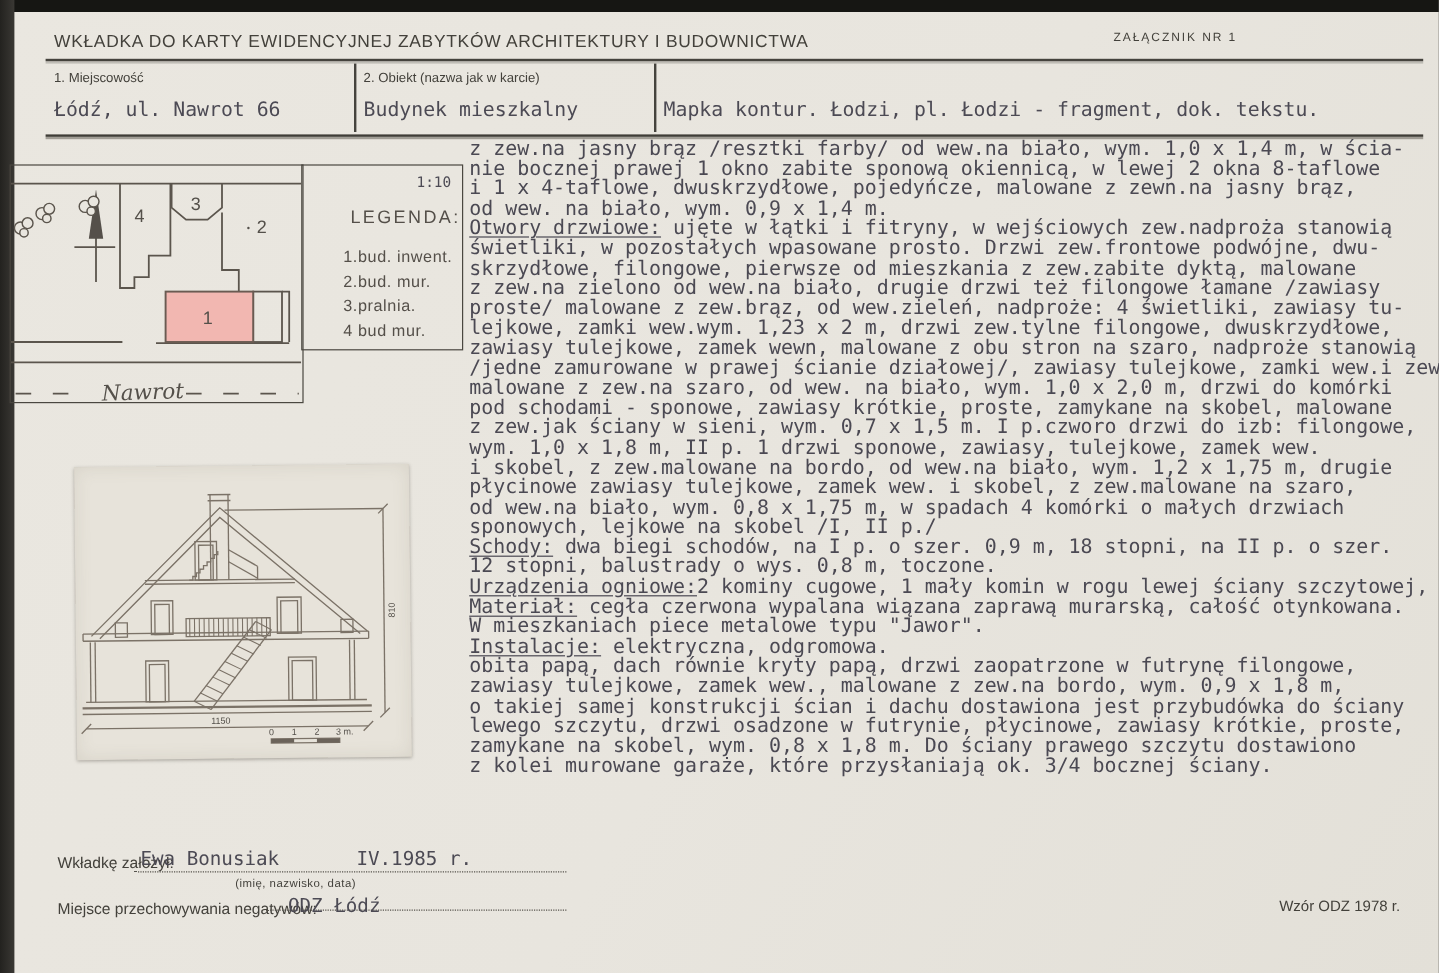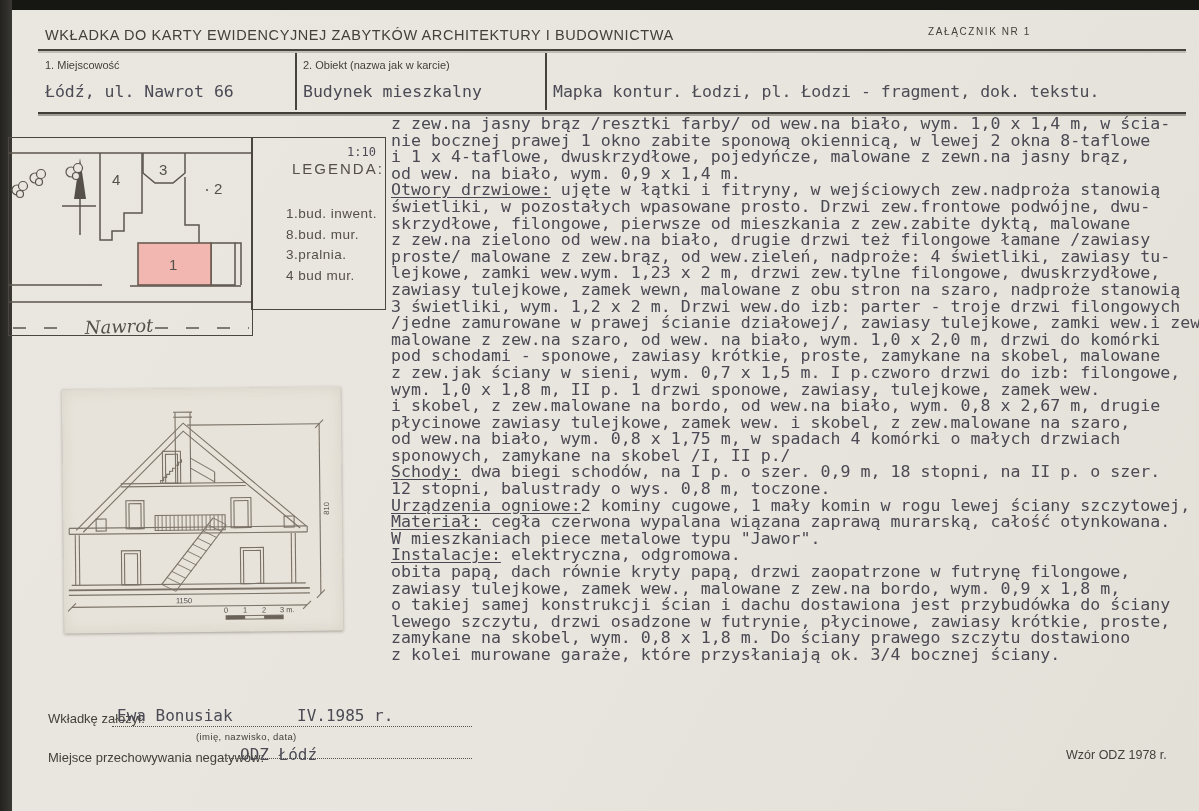--- a/index.html
+++ b/index.html
@@ -19,23 +19,23 @@
   
   .fields{position:absolute;left:38px;top:51px;width:1148px;height:62px;}
   .fields .div1,.fields .div2{position:absolute;top:2px;bottom:3px;width:1.5px;background:#45433d;}
   .div1{left:257px;} .div2{left:507px;}
   .rule-fields{position:absolute;left:38px;top:112px;width:1148px;height:2px;background:#3f3d37;box-shadow:0 2px 0 rgba(100,97,88,.55);}
   .f-label{position:absolute;top:8px;font-size:11px;}
   .f-value{position:absolute;top:31px;font-size:16.5px;white-space:pre;}
 
   
   .mapbox{position:absolute;left:8px;top:137px;width:245px;height:199px;border:1.6px solid #4a4740;box-sizing:border-box;}
-  .legendbox{position:absolute;left:251px;top:137px;width:135px;height:173px;border:1.6px solid #4a4740;box-sizing:border-box;}
+  .legendbox{position:absolute;left:251px;top:137px;width:135px;height:155px;border:1.6px solid #4a4740;box-sizing:border-box;}
   .legend-scale{position:absolute;right:9px;top:7px;font-size:12px;color:#4c4a54;font-family:"DejaVu Sans Mono","Liberation Mono",monospace;}
-  .legend-title{position:absolute;left:40px;top:22px;font-size:15px;letter-spacing:2px;color:#544f49;}
+  .legend-title{position:absolute;left:40px;top:35px;font-size:15px;letter-spacing:2px;color:#544f49;}
   .legend-items{position:absolute;left:34px;top:66px;font-size:13.5px;letter-spacing:.5px;color:#544f49;line-height:20.5px;white-space:pre;}
 
   
   .patch{position:absolute;left:63px;top:388px;width:279px;height:244px;background:#e7e3da;
     transform:rotate(-.6deg);box-shadow:0 1px 3px rgba(40,35,25,.35), inset 0 0 14px rgba(120,110,95,.14);}
 
   
   .textblock{position:absolute;left:391px;top:116px;width:805px;font-family:"DejaVu Sans Mono","Liberation Mono",monospace;
     font-size:16.6px;line-height:16.6px;color:#4b4953;}
   .tline{white-space:pre;}
@@ -123,21 +123,21 @@
         <text x="160" y="132">1</text>
       </g>
       <circle cx="198" cy="52" r="1" fill="#54504a"></circle>
       <text x="76" y="196" class="hand" font-size="18" transform="rotate(-2 76 196)">Nawrot</text>
     </svg>
   </div>
 
   <div class="legendbox">
     <div class="legend-scale">1:10</div>
     <div class="legend-title">LEGENDA:</div>
-    <div class="legend-items" id="legend-items"><div>1.bud. inwent.</div><div>8.bud. mur.</div><div>3.pralnia.</div><div>4 bud mur.</div></div>
+    <div class="legend-items" id="legend-items"><div>1.bud. inwent.</div><div>2.bud. mur.</div><div>3.pralnia.</div><div>4 bud mur.</div></div>
   </div>
 
   <div class="patch">
     <svg width="279" height="244" viewBox="0 0 279 244">
       <g stroke="#7b7267" stroke-width="1.1" fill="none">
 
         <line x1="8" y1="196" x2="242" y2="196"></line>
         <line x1="5" y1="201" x2="246" y2="201" stroke-width="1.9"></line>
         <line x1="5" y1="206" x2="246" y2="206"></line>
 
@@ -216,30 +216,29 @@
       <div class="tline">nie bocznej prawej 1 okno zabite sponową okiennicą, w lewej 2 okna 8-taflowe</div>
       <div class="tline">i 1 x 4-taflowe, dwuskrzydłowe, pojedyńcze, malowane z zewn.na jasny brąz,</div>
       <div class="tline">od wew. na biało, wym. 0,9 x 1,4 m.</div>
       <div class="tline"><span class="u">Otwory drzwiowe:</span> ujęte w łątki i fitryny, w wejściowych zew.nadproża stanowią</div>
       <div class="tline">świetliki, w pozostałych wpasowane prosto. Drzwi zew.frontowe podwójne, dwu-</div>
       <div class="tline">skrzydłowe, filongowe, pierwsze od mieszkania z zew.zabite dyktą, malowane</div>
       <div class="tline">z zew.na zielono od wew.na biało, drugie drzwi też filongowe łamane /zawiasy</div>
       <div class="tline">proste/ malowane z zew.brąz, od wew.zieleń, nadproże: 4 świetliki, zawiasy tu-</div>
       <div class="tline">lejkowe, zamki wew.wym. 1,23 x 2 m, drzwi zew.tylne filongowe, dwuskrzydłowe,</div>
       <div class="tline">zawiasy tulejkowe, zamek wewn, malowane z obu stron na szaro, nadproże stanowią</div>
-      <div class="tline">3 świetliki, wym. 1,2 x 2 m. Drzwi wew.do izb: parter - troje drzwi filongowych</div>
       <div class="tline">/jedne zamurowane w prawej ścianie działowej/, zawiasy tulejkowe, zamki wew.i zew</div>
       <div class="tline">malowane z zew.na szaro, od wew. na biało, wym. 1,0 x 2,0 m, drzwi do komórki</div>
       <div class="tline">pod schodami - sponowe, zawiasy krótkie, proste, zamykane na skobel, malowane</div>
       <div class="tline">z zew.jak ściany w sieni, wym. 0,7 x 1,5 m. I p.czworo drzwi do izb: filongowe,</div>
       <div class="tline">wym. 1,0 x 1,8 m, II p. 1 drzwi sponowe, zawiasy, tulejkowe, zamek wew.</div>
-      <div class="tline">i skobel, z zew.malowane na bordo, od wew.na biało, wym. 0,8 x 2,67 m, drugie</div>
+      <div class="tline">i skobel, z zew.malowane na bordo, od wew.na biało, wym. 1,2 x 1,75 m, drugie</div>
       <div class="tline">płycinowe zawiasy tulejkowe, zamek wew. i skobel, z zew.malowane na szaro,</div>
       <div class="tline">od wew.na biało, wym. 0,8 x 1,75 m, w spadach 4 komórki o małych drzwiach</div>
-      <div class="tline">sponowych, zamykane na skobel /I, II p./</div>
+      <div class="tline">sponowych, lejkowe na skobel /I, II p./</div>
       <div class="tline"><span class="u">Schody:</span> dwa biegi schodów, na I p. o szer. 0,9 m, 18 stopni, na II p. o szer.</div>
       <div class="tline">12 stopni, balustrady o wys. 0,8 m, toczone.</div>
       <div class="tline"><span class="u">Urządzenia ogniowe:</span>2 kominy cugowe, 1 mały komin w rogu lewej ściany szczytowej,</div>
       <div class="tline"><span class="u">Materiał:</span> cegła czerwona wypalana wiązana zaprawą murarską, całość otynkowana.</div>
       <div class="tline">W mieszkaniach piece metalowe typu "Jawor".</div>
       <div class="tline"><span class="u">Instalacje:</span> elektryczna, odgromowa.</div>
       <div class="tline">obita papą, dach równie kryty papą, drzwi zaopatrzone w futrynę filongowe,</div>
       <div class="tline">zawiasy tulejkowe, zamek wew., malowane z zew.na bordo, wym. 0,9 x 1,8 m,</div>
       <div class="tline">o takiej samej konstrukcji ścian i dachu dostawiona jest przybudówka do ściany</div>
       <div class="tline">lewego szczytu, drzwi osadzone w futrynie, płycinowe, zawiasy krótkie, proste,</div>

